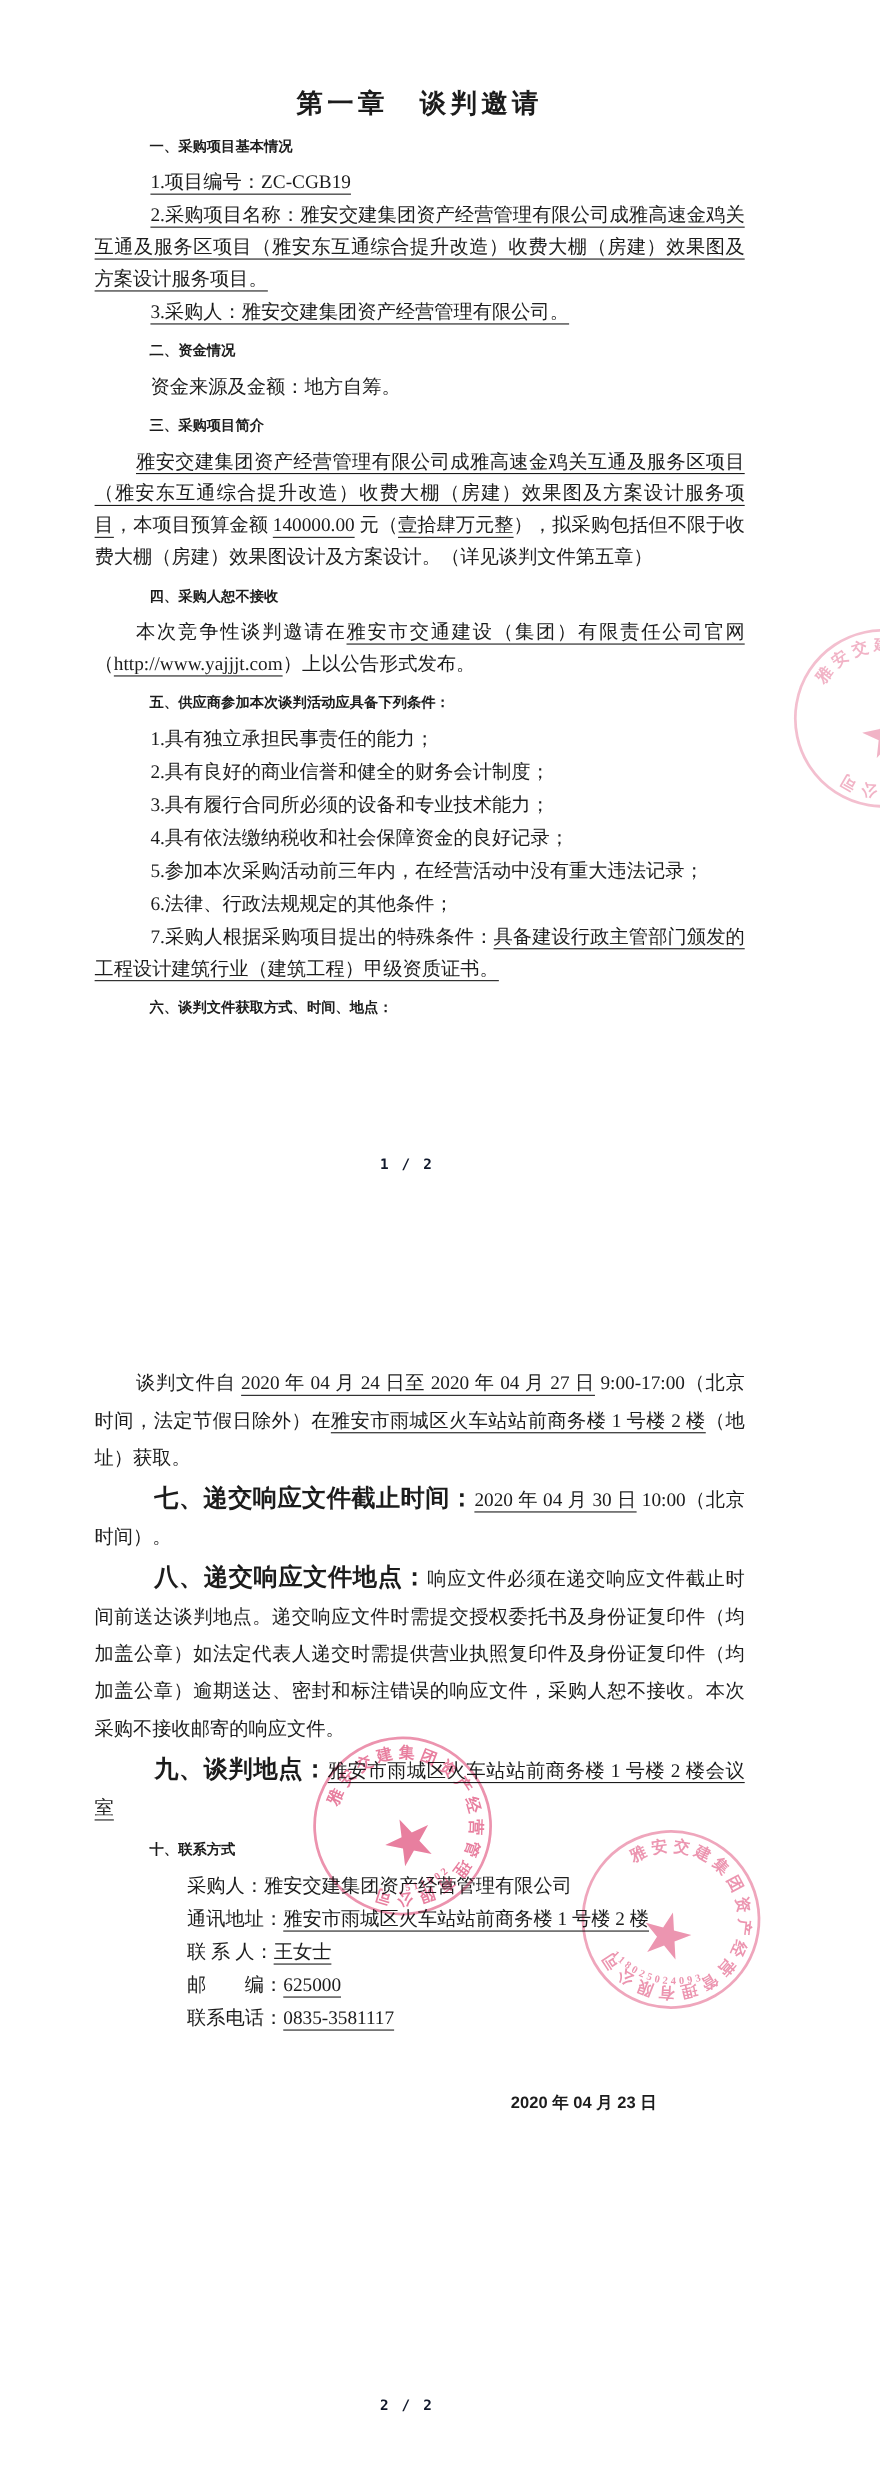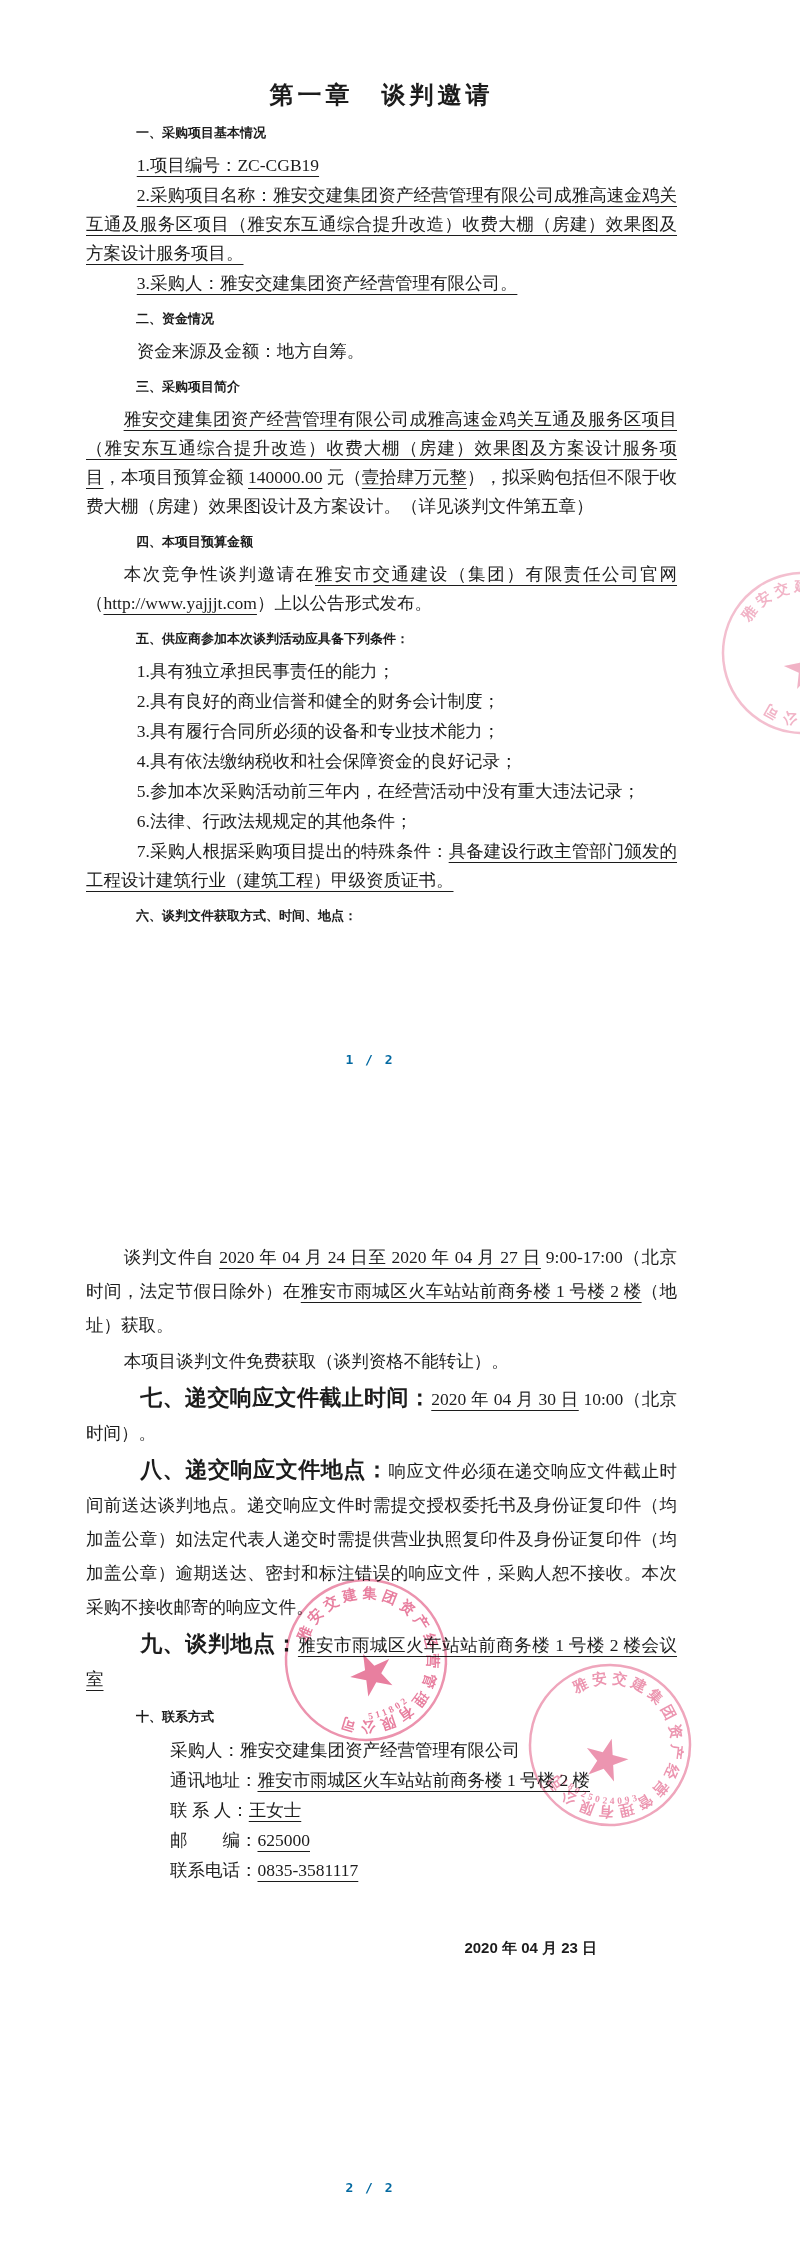--- a/index.html
+++ b/index.html
@@ -43,21 +43,21 @@
   .blk-date {
     text-align:right; padding-right:80px; margin-top:46px;
     font-family:"Liberation Sans",sans-serif; font-weight:700; font-size:15px;
     text-indent:0;
   }
   .blk-pagenum {
     position:absolute; bottom:56px; left:0; width:100%;
     text-align:center; text-indent:0;
     font-family:"DejaVu Sans Mono",monospace;
     font-weight:700; font-size:13px; letter-spacing:2px;
-    color:#0369a1;
+    color:#0f172a;
   }
   .u { text-decoration:underline; text-underline-offset:5px; text-decoration-thickness:1px; }
   .b { font-family:"Liberation Sans",sans-serif; font-weight:700; font-size:22px; }
 
   .stamp {
     position:absolute; width:200px; height:200px;
     pointer-events:none;
     mix-blend-mode:multiply;
   }
   .stamp svg text { fill:currentColor; }
@@ -73,38 +73,37 @@
     <div class="content" id="page1-content">
         <div class="blk blk-title"><span>第一章　谈判邀请</span></div>
         <div class="blk blk-heading"><span>一、采购项目基本情况</span></div>
         <div class="blk blk-item"><span class="u">1.项目编号：ZC-CGB19</span></div>
         <div class="blk blk-item"><span class="u">2.采购项目名称：雅安交建集团资产经营管理有限公司成雅高速金鸡关互通及服务区项目（雅安东互通综合提升改造）收费大棚（房建）效果图及方案设计服务项目。</span></div>
         <div class="blk blk-item"><span class="u">3.采购人：雅安交建集团资产经营管理有限公司。</span></div>
         <div class="blk blk-heading"><span>二、资金情况</span></div>
         <div class="blk blk-item"><span>资金来源及金额：地方自筹。</span></div>
         <div class="blk blk-heading"><span>三、采购项目简介</span></div>
         <div class="blk blk-para"><span class="u">雅安交建集团资产经营管理有限公司成雅高速金鸡关互通及服务区项目（雅安东互通综合提升改造）收费大棚（房建）效果图及方案设计服务项目</span><span>，本项目预算金额 </span><span class="u">140000.00</span><span> 元（</span><span class="u">壹拾肆万元整</span><span>），拟采购包括但不限于收费大棚（房建）效果图设计及方案设计。（详见谈判文件第五章）</span></div>
-        <div class="blk blk-heading"><span>四、本项目预算金额</span></div>
+        <div class="blk blk-heading"><span>四、采购人恕不接收</span></div>
         <div class="blk blk-para"><span>本次竞争性谈判邀请在</span><span class="u">雅安市交通建设（集团）有限责任公司官网</span><span>（</span><span class="u">http://www.yajjjt.com</span><span>）上以公告形式发布。</span></div>
         <div class="blk blk-heading"><span>五、供应商参加本次谈判活动应具备下列条件：</span></div>
         <div class="blk blk-item"><span>1.具有独立承担民事责任的能力；</span></div>
         <div class="blk blk-item"><span>2.具有良好的商业信誉和健全的财务会计制度；</span></div>
         <div class="blk blk-item"><span>3.具有履行合同所必须的设备和专业技术能力；</span></div>
         <div class="blk blk-item"><span>4.具有依法缴纳税收和社会保障资金的良好记录；</span></div>
         <div class="blk blk-item"><span>5.参加本次采购活动前三年内，在经营活动中没有重大违法记录；</span></div>
         <div class="blk blk-item"><span>6.法律、行政法规规定的其他条件；</span></div>
         <div class="blk blk-item"><span>7.采购人根据采购项目提出的特殊条件：</span><span class="u">具备建设行政主管部门颁发的工程设计建筑行业（建筑工程）甲级资质证书。</span></div>
         <div class="blk blk-heading"><span>六、谈判文件获取方式、时间、地点：</span></div>
         <div class="blk blk-pagenum"><span>1 / 2</span></div>
       </div>
   </section>
   <section class="page page2">
     <div class="content" id="page2-content">
         <div class="blk blk-para"><span>谈判文件自 </span><span class="u">2020 年 04 月 24 日至 2020 年 04 月 27 日</span><span> 9:00-17:00（北京时间，法定节假日除外）在</span><span class="u">雅安市雨城区火车站站前商务楼 1 号楼 2 楼</span><span>（地址）获取。</span></div>
-        <div class="blk blk-para"><span>本项目谈判文件免费获取（谈判资格不能转让）。</span></div>
         <div class="blk blk-hpara"><span class="b">七、递交响应文件截止时间：</span><span class="u">2020 年 04 月 30 日</span><span> 10:00（北京时间）。</span></div>
         <div class="blk blk-hpara"><span class="b">八、递交响应文件地点：</span><span>响应文件必须在递交响应文件截止时间前送达谈判地点。递交响应文件时需提交授权委托书及身份证复印件（均加盖公章）如法定代表人递交时需提供营业执照复印件及身份证复印件（均加盖公章）逾期送达、密封和标注错误的响应文件，采购人恕不接收。本次采购不接收邮寄的响应文件。</span></div>
         <div class="blk blk-hpara"><span class="b">九、谈判地点：</span><span class="u">雅安市雨城区火车站站前商务楼 1 号楼 2 楼会议室</span></div>
         <div class="blk blk-heading"><span>十、联系方式</span></div>
         <div class="blk blk-contact"><span>采购人：雅安交建集团资产经营管理有限公司</span></div>
         <div class="blk blk-contact"><span>通讯地址：</span><span class="u">雅安市雨城区火车站站前商务楼 1 号楼 2 楼</span></div>
         <div class="blk blk-contact"><span>联 系 人：</span><span class="u">王女士</span></div>
         <div class="blk blk-contact"><span>邮　　编：</span><span class="u">625000</span></div>
         <div class="blk blk-contact"><span>联系电话：</span><span class="u">0835-3581117</span></div>
         <div class="blk blk-date"><span>2020 年 04 月 23 日</span></div>

